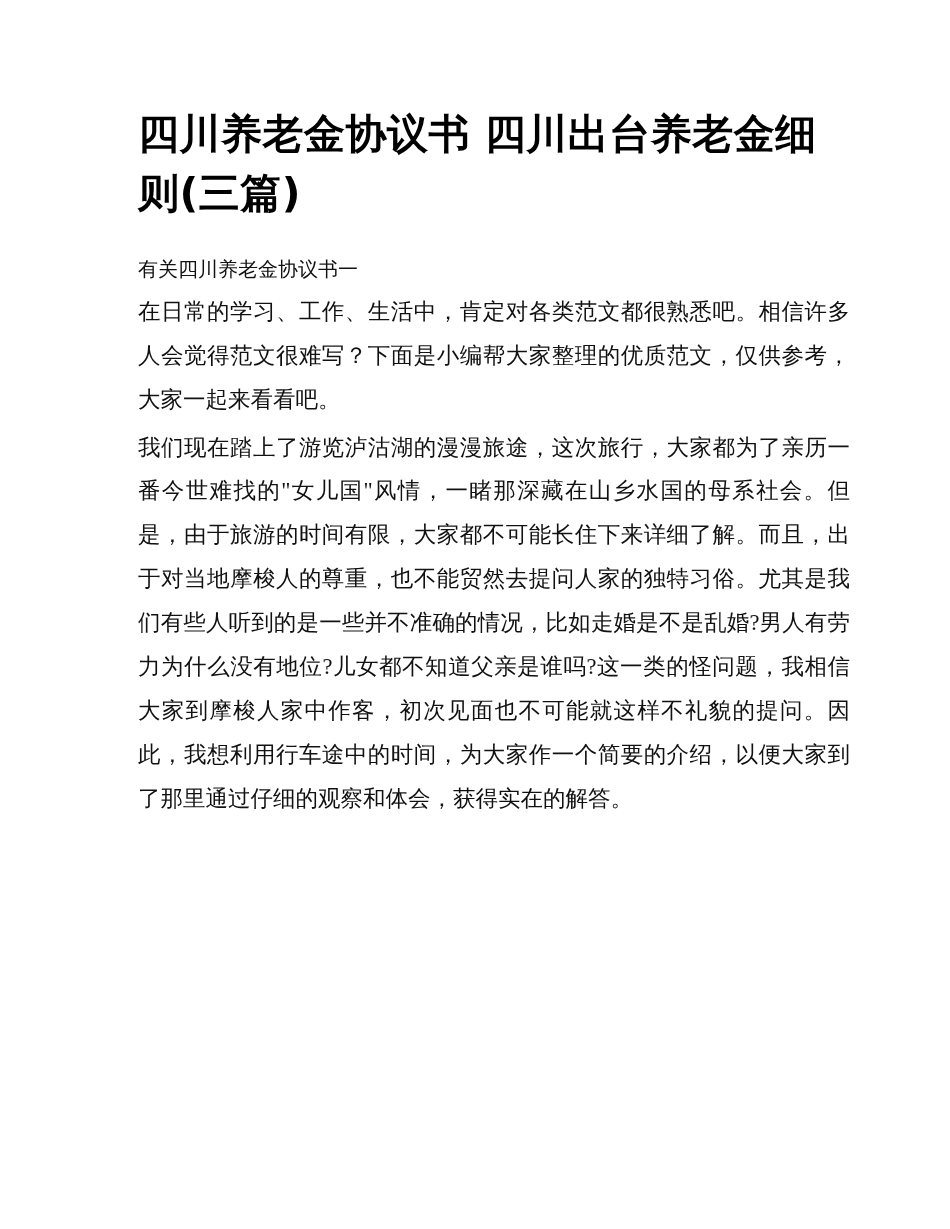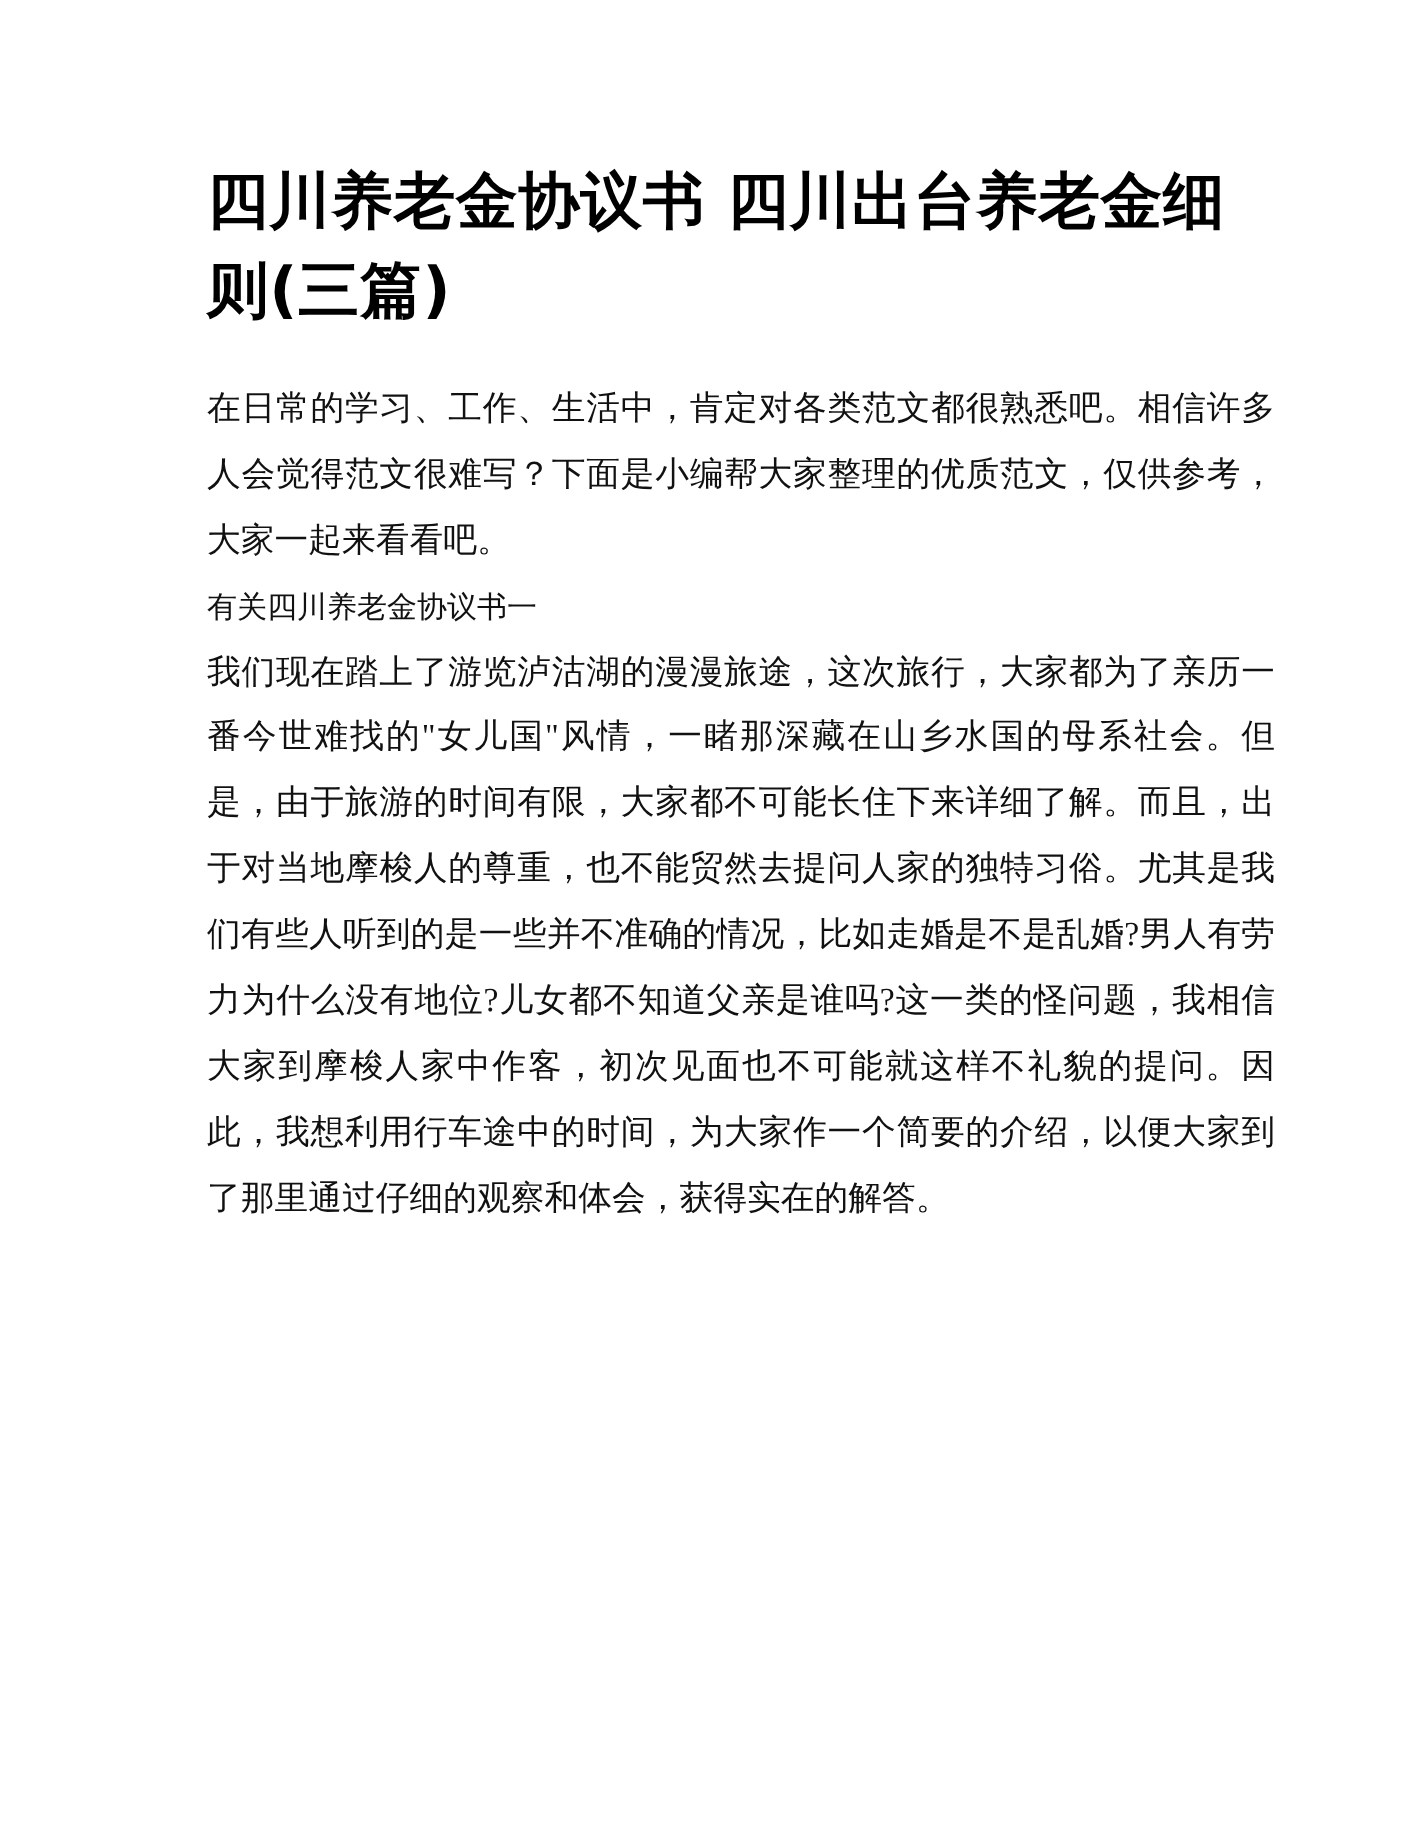--- a/index.html
+++ b/index.html
@@ -50,20 +50,20 @@
     margin-bottom: 2px;
   }
 </style>
 </head>
 <body>
 
 <div class="page">
 
   <h1 class="doc-title">四川养老金协议书 四川出台养老金细则(三篇)</h1>
 
+  <p class="para sub">有关四川养老金协议书一</p>
+
   <p class="para intro">在日常的学习、工作、生活中，肯定对各类范文都很熟悉吧。相信许多人会觉得范文很难写？下面是小编帮大家整理的优质范文，仅供参考，大家一起来看看吧。</p>
-
-  <p class="para sub">有关四川养老金协议书一</p>
 
   <p class="para">我们现在踏上了游览泸沽湖的漫漫旅途，这次旅行，大家都为了亲历一番今世难找的"女儿国"风情，一睹那深藏在山乡水国的母系社会。但是，由于旅游的时间有限，大家都不可能长住下来详细了解。而且，出于对当地摩梭人的尊重，也不能贸然去提问人家的独特习俗。尤其是我们有些人听到的是一些并不准确的情况，比如走婚是不是乱婚?男人有劳力为什么没有地位?儿女都不知道父亲是谁吗?这一类的怪问题，我相信大家到摩梭人家中作客，初次见面也不可能就这样不礼貌的提问。因此，我想利用行车途中的时间，为大家作一个简要的介绍，以便大家到了那里通过仔细的观察和体会，获得实在的解答。</p>
 
 
 </div>
 
 </body></html>

